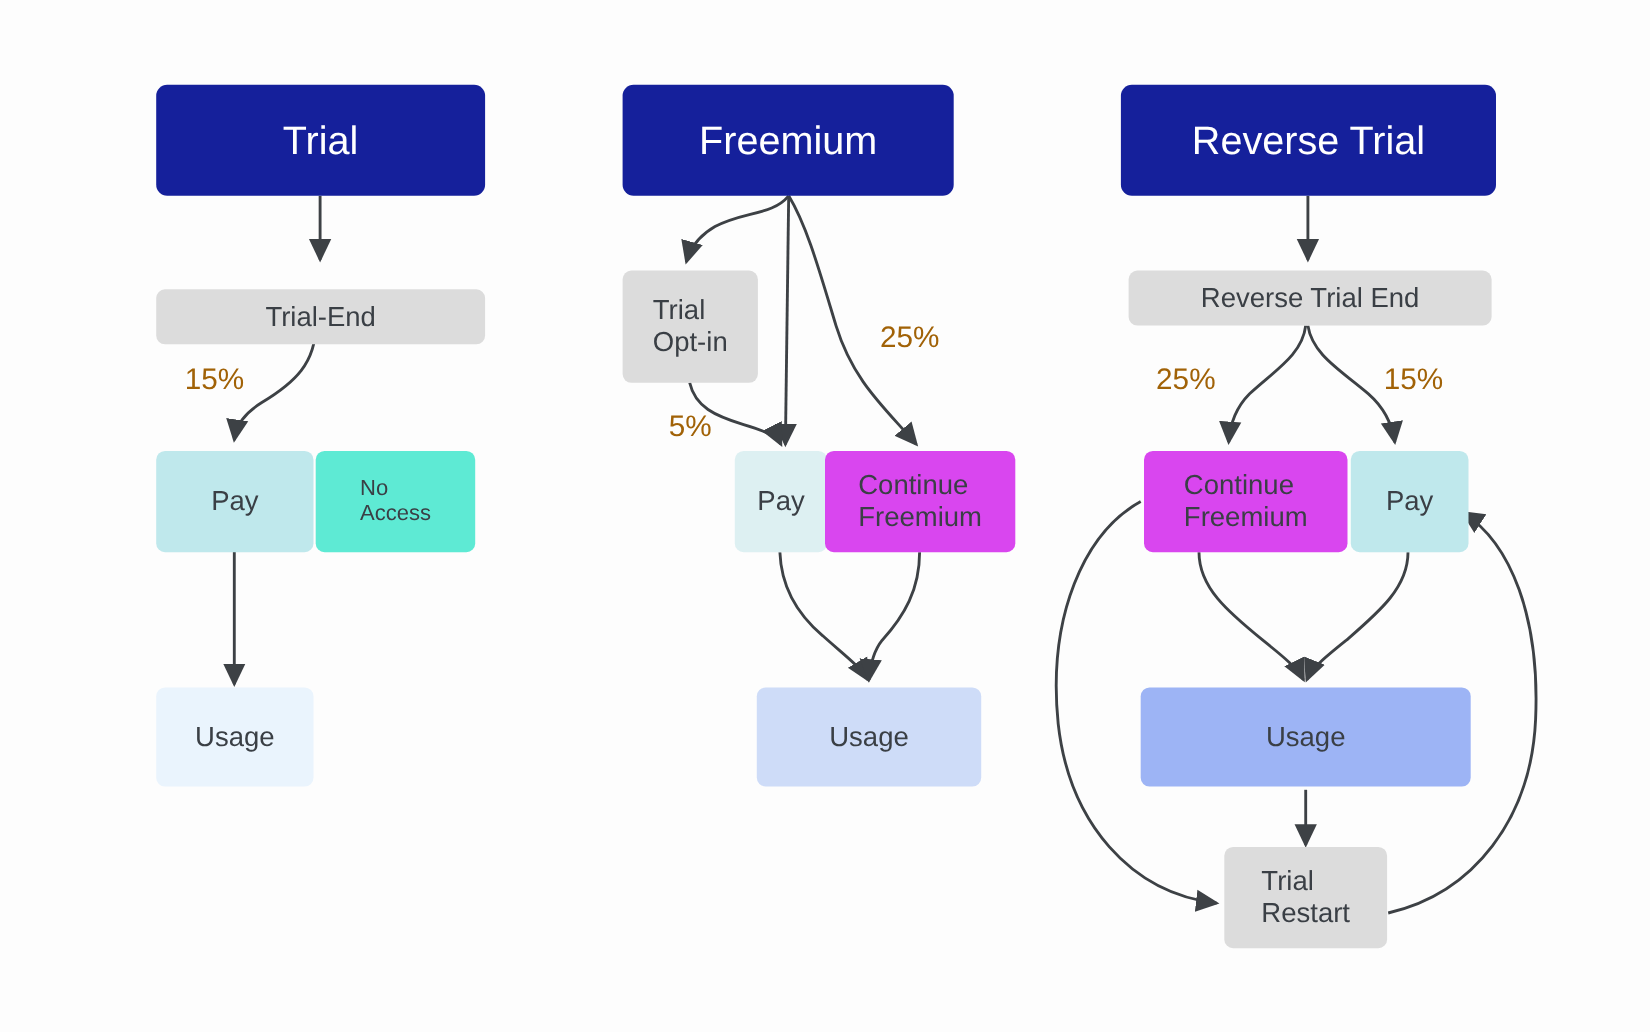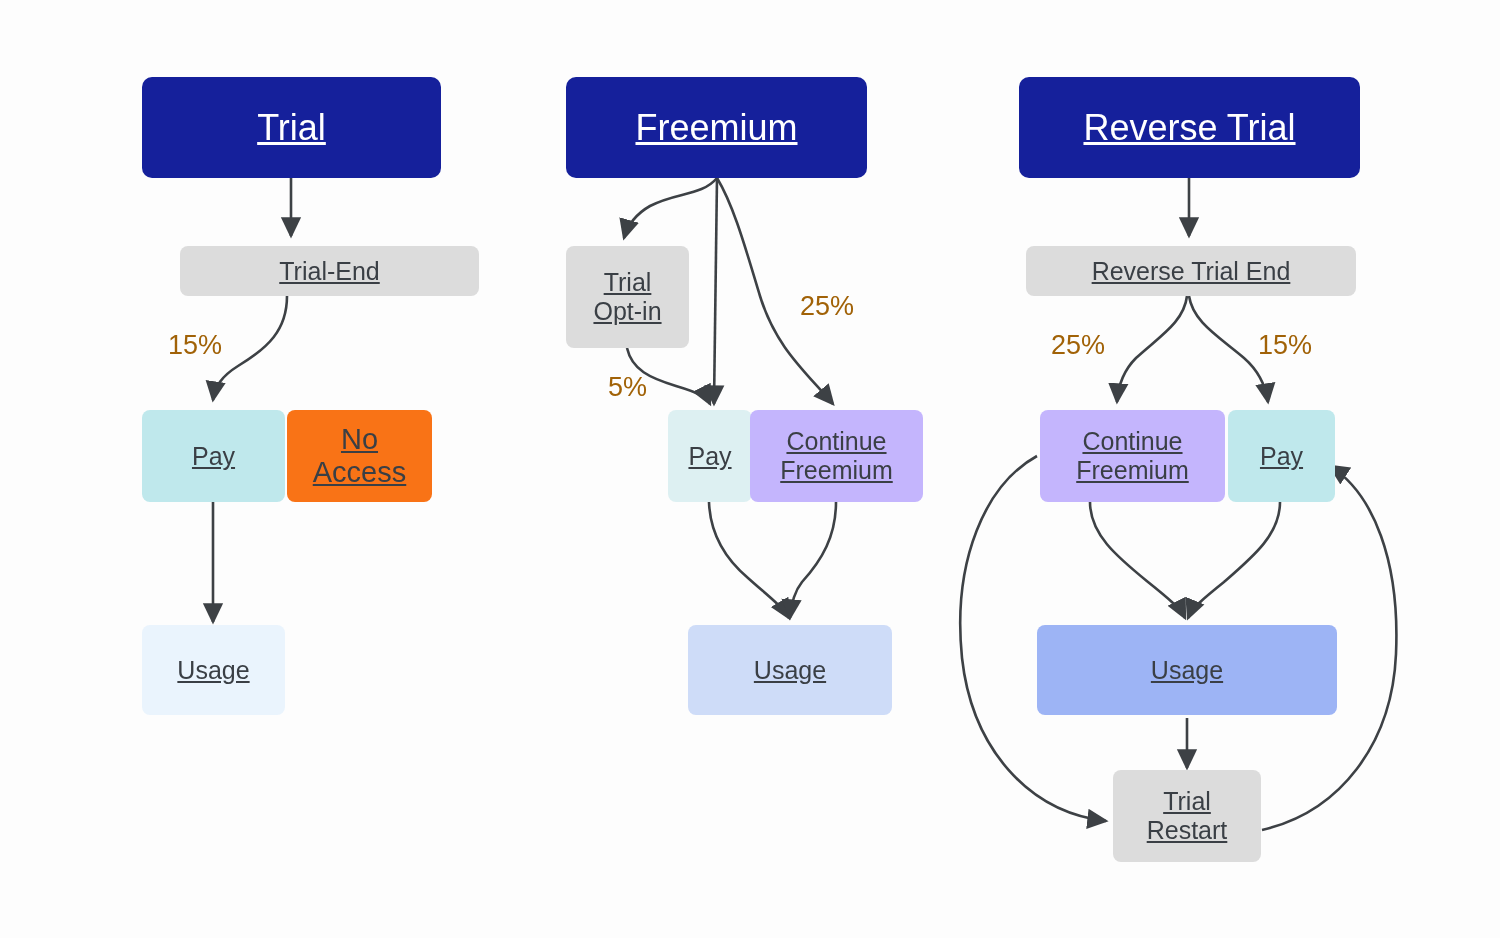--- a/index.html
+++ b/index.html
@@ -25,43 +25,41 @@
     width: 1500px;
     height: 938px;
     pointer-events: none;
   }
   .node {
     position: absolute;
     box-sizing: border-box;
     display: flex;
     align-items: center;
     justify-content: center;
-    text-align: center;
     border-radius: 8px;
     color: #3a3f45;
     line-height: 1.15;
     white-space: pre-line;
     z-index: 2;
-    text-decoration: underline;
   }
   .node.title {
     border-radius: 10px;
     color: #ffffff;
     font-size: 36px;
     font-weight: 400;
     background: #15209b;
   }
   .node.gray {
     background: #dcdcdc;
     font-size: 25px;
   }
   .node.pay-strong   { background: #bfe8ec; font-size: 25px; }
   .node.pay-light    { background: #ddf0f2; font-size: 25px; }
-  .node.noaccess     { background: #f97316; font-size: 29px; }
-  .node.contfree     { background: #c4b5fd; font-size: 25px; }
+  .node.noaccess     { background: #5eead4; font-size: 20px; }
+  .node.contfree     { background: #d946ef; font-size: 25px; }
   .node.usage-faint  { background: #eaf4fd; font-size: 25px; }
   .node.usage-soft   { background: #cedcf8; font-size: 25px; }
   .node.usage-strong { background: #9db4f5; font-size: 25px; }
 
   .edge-label {
     position: absolute;
     font-size: 27px;
     color: #a16207;
     z-index: 3;
     white-space: nowrap;
@@ -97,21 +95,21 @@
       <path d="M1090,502 C1090,534 1116,556 1148,582 C1168,598 1180,608 1185,618"></path>
       <path d="M1280,502 C1280,534 1254,556 1224,582 C1204,598 1192,608 1188,618"></path>
       <path d="M1187,718 L1187,768"></path>
       <path d="M1037,456 C986,484 952,560 962,658 C972,748 1028,812 1106,821"></path>
       <path d="M1262,830 C1340,812 1392,744 1396,654 C1400,562 1374,494 1330,466"></path>
     </g>
   </svg>
 
   <div class="node title" style="left:142px; top:77px; width:299px; height:101px;">Trial</div>
 
-  <div class="node gray" style="left:142px; top:246px; width:299px; height:50px;margin-left:38px;">Trial-End</div>
+  <div class="node gray" style="left:142px; top:263px; width:299px; height:50px;">Trial-End</div>
 
   <div class="node pay-strong" style="left:142px; top:410px; width:143px; height:92px;">Pay</div>
 
   <div class="node noaccess" style="left:287px; top:410px; width:145px; height:92px;">No
 Access</div>
 
   <div class="node usage-faint" style="left:142px; top:625px; width:143px; height:90px;">Usage</div>
 
   <div class="edge-label" style="left:168px; top:330px;">15%</div>
 

